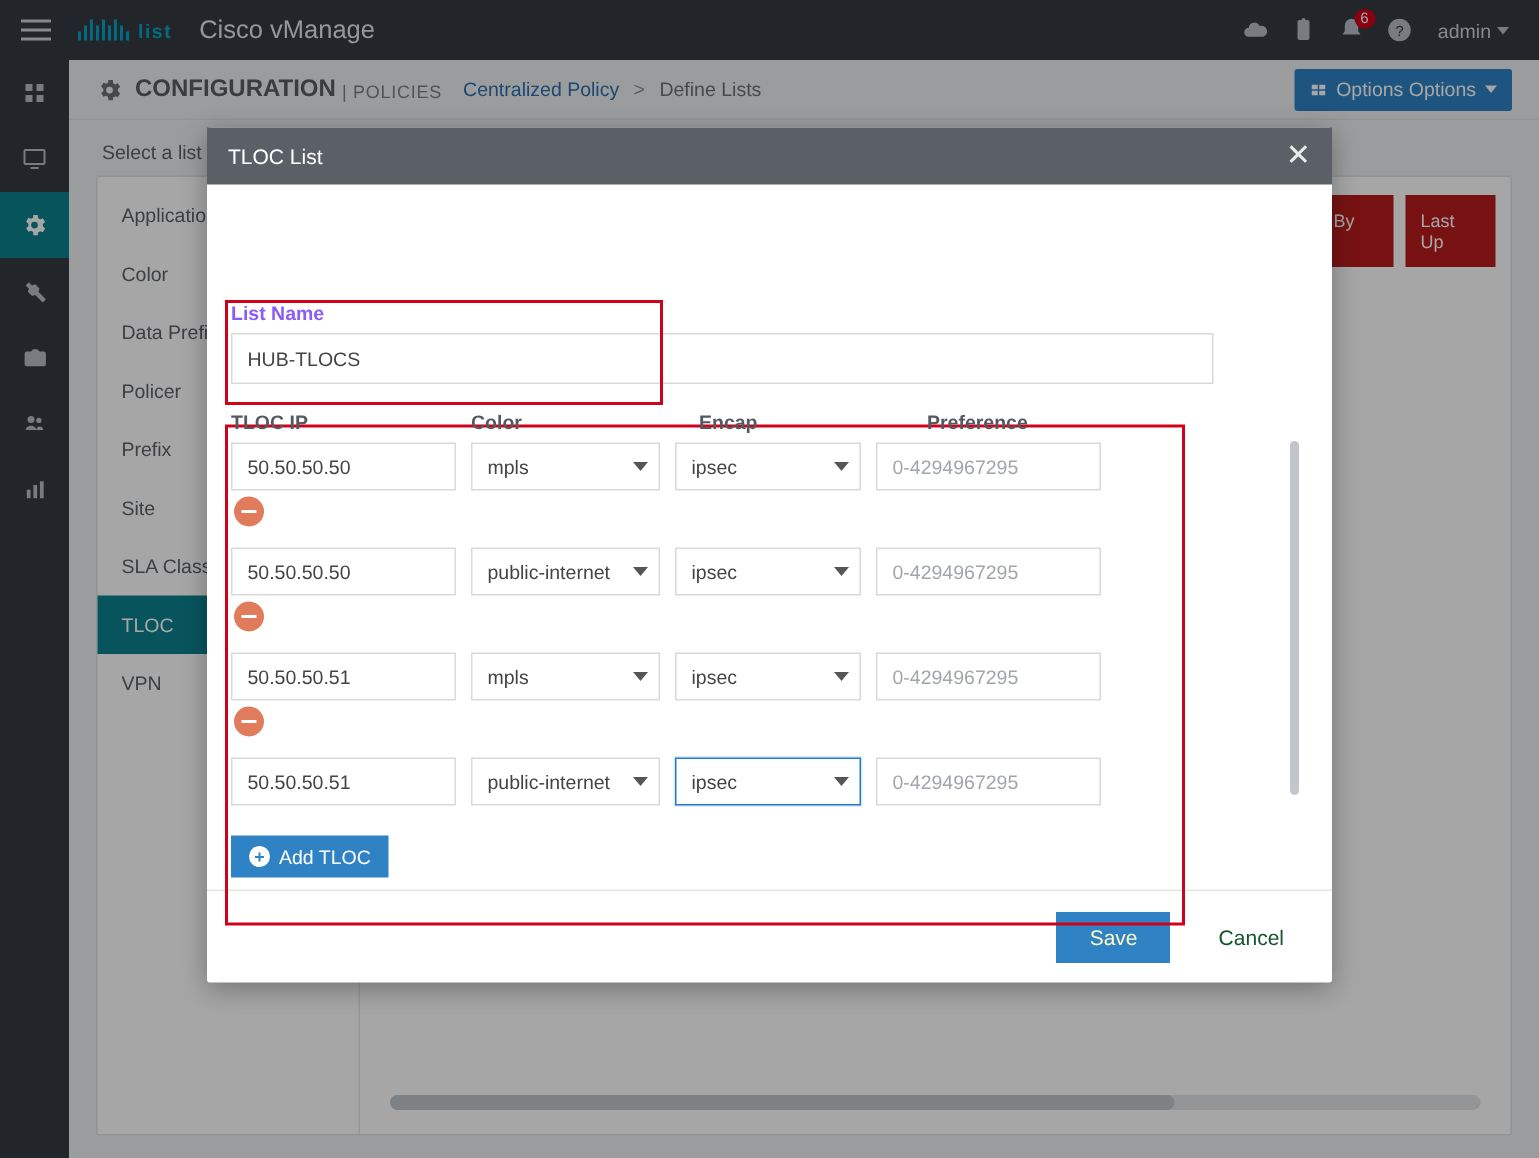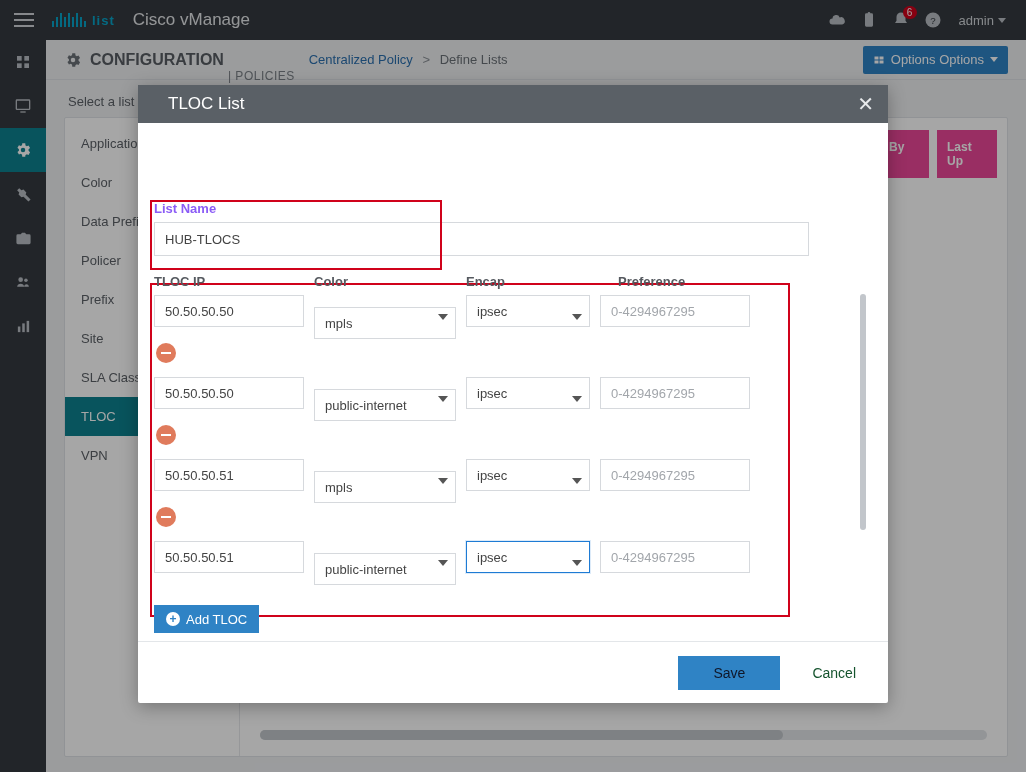--- a/index.html
+++ b/index.html
@@ -23,81 +23,81 @@
   
   .leftrail { position:absolute; top:40px; bottom:0; left:0; width:46px; background:#353a40; z-index:2;}
   .rail-item { height:44px; display:flex; align-items:center; justify-content:center; color:#b9bec3; cursor:pointer; }
   .rail-item.active { background:#0d828f; color:#fff; }
 
   
   .page { position:absolute; top:40px; left:46px; right:0; bottom:0; background:#eef0f2; }
   .page-header { height:40px; background:#eef0f2; display:flex; align-items:center; padding:0 18px; border-bottom:1px solid #dfe2e6; }
   .gear { width:18px; height:18px; margin-right:8px; color:#6b7177; }
   .conf-title { font-weight:bold; color:#585d63; font-size:16px; margin-right:4px; }
-  .policies { color:#7b8187; font-size:12px; letter-spacing:0.5px; position:relative; top:16px;}
+  .policies { color:#7b8187; font-size:12px; letter-spacing:0.5px; position:relative; top:1px;}
   .breadcrumb { margin-left:14px; font-size:13px; }
   .bc-link { color:#2b6fae; cursor:pointer; }
   .bc-sep { color:#8b9096; margin:0 6px; }
   .bc-current { color:#6b7177; }
   .page-header-spacer{flex:1;}
   .custom-options { background:#2f83c5; color:#fff; font-size:13px; height:28px; padding:0 10px; display:flex; align-items:center; gap:6px; border-radius:2px; cursor:pointer; }
   .custom-options .chev { border-top-color:#fff; }
 
   
   .content { padding:14px 18px; }
   .select-text { font-size:13px; color:#5c6167; margin-left:4px;}
   .white-panel { background:#fff; border:1px solid #dfe2e6; border-radius:2px; margin-top:8px; min-height:640px; display:flex; position:relative;}
   .side-tabs { width:175px; border-right:1px solid #e6e9ec; padding-top:6px;}
   .side-tab { padding:12px 16px; font-size:13px; color:#5c6167; cursor:pointer;}
   .side-tab.active { background:#0d828f; color:#fff; }
   .table-headers { display:flex; position:absolute; top:12px; right:10px; gap:8px;}
-  .thcell{ background:#ec4899; color:#fff; font-size:12px; font-weight:bold; padding:10px 10px; }
+  .thcell{ background:#b91c1c; color:#fff; font-size:12px; font-weight:normal; padding:10px 10px; }
   .bottom-scroll { position:absolute; bottom:16px; left:195px; right:20px; height:10px; background:#e2e5e8; border-radius:5px;}
   .bottom-scroll-thumb{ position:absolute; left:0; top:0; bottom:0; width:72%; background:#c2c6cb; border-radius:5px;}
 
   
   .overlay { position:absolute; inset:0; background:rgba(0,0,0,0.35); z-index:10; }
   .modal { position:absolute; top:85px; left:138px; width:750px; background:#fff; border-radius:2px; box-shadow:0 4px 18px rgba(0,0,0,0.3); z-index:11;}
   .modal-header { background:#5a6066; color:#fff; height:38px; display:flex; align-items:center; padding:0 14px; }
-  .modal-title { font-size:17px;margin-left:16px; }
+  .modal-title { font-size:14px; }
   .close-x { margin-left:auto; font-size:20px; color:#e8eaec; cursor:pointer; line-height:1;}
   .modal-body { padding:22px 16px 8px 16px; position:relative; }
 
   .red-box1 { position:absolute; border:2px solid #d0021b; pointer-events:none; }
   .rb-name { top:77px; left:12px; width:292px; height:70px; }
   .rb-table { top:160px; left:12px; width:640px; height:334px; }
 
   .ln-label { font-weight:bold; font-size:13px; color:#8b5cf6; margin-bottom:6px; display:block; padding-top:2px;}
   .ln-input { width:655px; height:34px; border:1px solid #d6d9dd; padding:0 10px; font-size:13px; color:#444;}
   .ln-input::placeholder{color:#999;}
 
   .tloc-area { margin-top:18px; position:relative; padding-right:26px;}
   .col-headers { display:flex; gap:10px; font-weight:bold; font-size:13px; color:#55595f; margin-bottom:6px;}
   .ch1{width:150px;} .ch2{width:142px;} .ch3{width:142px;} .ch4{width:150px;}
 
   .tloc-row { display:flex; gap:10px; margin-bottom:4px;}
   .cell-input { height:32px; border:1px solid #d6d9dd; padding:0 10px; font-size:13px; color:#444; }
   .cell-input.sel { appearance:none; -webkit-appearance:none; background:#fff; padding-right:24px;}
   .sel-wrap{position:relative;}
   .sel-caret{position:absolute; right:8px; top:50%; transform:translateY(-50%); width:0;height:0;border-left:5px solid transparent;border-right:5px solid transparent;border-top:6px solid #555; pointer-events:none;}
-  .w1{width:150px;} .w2{width:142px;margin-top:12px;} .w3{width:124px;} .w4{width:150px;}
+  .w1{width:150px;} .w2{width:126px;} .w3{width:124px;} .w4{width:150px;}
   .cell-input.focused{ border:1px solid #1e7bd4; box-shadow:0 0 0 1px rgba(30,123,212,0.15);}
   .cell-input::placeholder{color:#a2a6ab;}
 
   .remove-btn { width:20px; height:20px; border-radius:50%; background:#e07b5c; display:flex; align-items:center; justify-content:center; margin:4px 0 14px 2px; cursor:pointer;}
   .remove-btn span{ width:10px; height:2px; background:#fff; }
 
   .add-tloc { background:#2f83c5; color:#fff; font-size:13px; height:28px; border:none; padding:0 12px; display:inline-flex; align-items:center; gap:6px; cursor:pointer; margin-top:6px;}
   .plus-circle{ width:14px;height:14px;border-radius:50%;background:#fff;color:#2f83c5;display:flex;align-items:center;justify-content:center;font-weight:bold;font-size:12px;line-height:1;}
 
   .scroll-indicator{position:absolute; right:6px; top:20px; width:6px; height:236px; background:#c2c6cb; border-radius:3px;}
 
   .modal-footer{ border-top:1px solid #e3e6e9; height:62px; display:flex; align-items:center; justify-content:flex-end; padding:0 32px; gap:32px;}
   .btn-cancel{ color:#14532d; font-size:14px; cursor:pointer; background:none; border:none;}
-  .btn-save{ background:#2f83c5; color:#0f172a; border:none; height:34px; width:102px; font-size:14px; cursor:pointer;}
+  .btn-save{ background:#2f83c5; color:#fef9c3; border:none; height:34px; width:76px; font-size:14px; cursor:pointer;}
 
   svg{display:block;}
 </style>
 </head>
 <body>
 
 <div class="topbar">
   <div class="hamburger">
       <span></span>
       <span></span>

